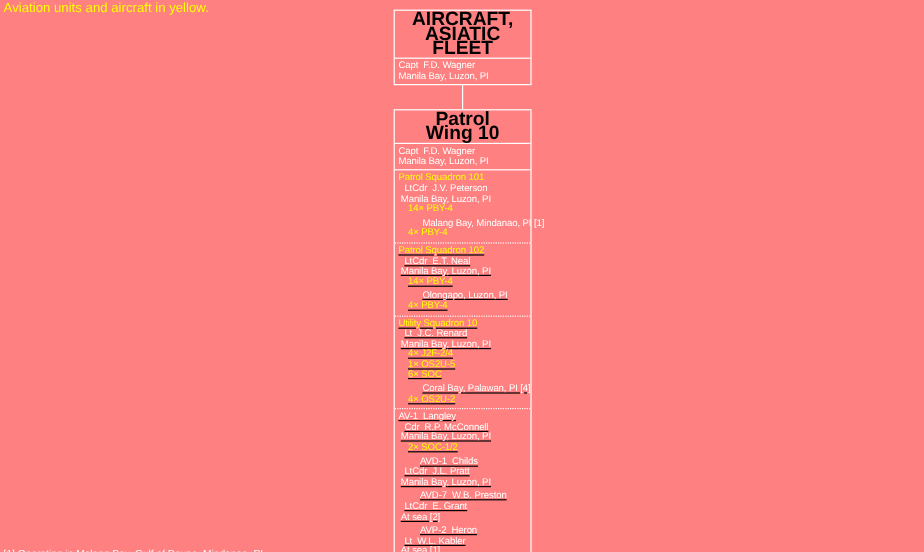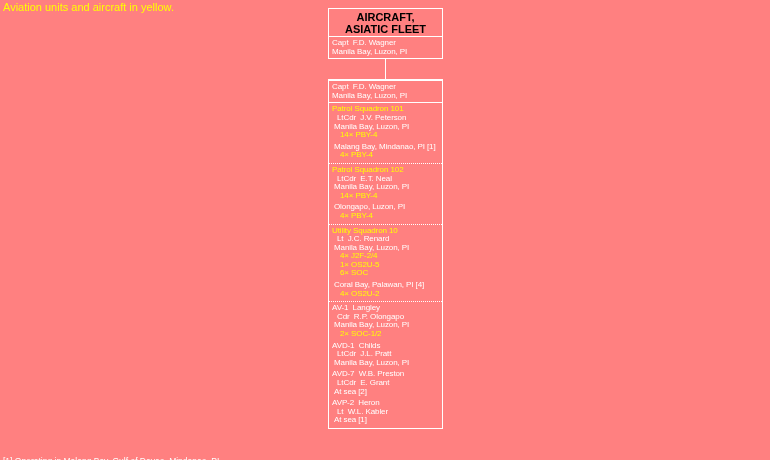--- a/index.html
+++ b/index.html
@@ -24,53 +24,54 @@
   .column{
     position:absolute;left:328px;top:8px;width:115px;
   }
   .box{
     border:1px solid var(--border);
     width:100%;
   }
   .box-title{
     color:var(--title);
     font-weight:bold;
-    font-size:11px;line-height:12px;
+    font-size:16px;line-height:12px;
     text-align:center;
     padding:2px 1px 1px;
   }
   .officer{
     border-top:1px solid var(--border);
     padding:2px 0;
   }
   .connector{
     width:1px;height:20px;background:var(--border);margin:0 auto;
   }
   .sections{
     border-top:1px solid var(--border);
   }
   .section{
     padding:2px 0 3px;
   }
   .section + .section{
     border-top:1px dotted var(--border);
+    text-decoration:underline;
   }
   .line{
     white-space:pre;
     font-size:8px;
     line-height:8.6px;
     letter-spacing:-0.1px;
   }
   .white{color:var(--static);}
   .yellow{color:var(--unit);}
   .ind0{padding-left:3px;}
   .ind1{padding-left:5px;}
   .ind2{padding-left:8px;}
   .ind3{padding-left:11px;}
-  .gap{margin-top:3px;}
+  .gap{margin-top:3px;margin-left:18px;}
   .footnotes{
     position:absolute;left:3px;top:436px;
     color:var(--static);font-size:8.5px;line-height:10px;white-space:pre;
   }
 </style>
 </head>
 <body>
 
 <div class="note">Aviation units and aircraft in yellow.</div>
 
@@ -83,20 +84,24 @@
     </div>
     <div class="officer">
       <div class="line white ind0">Capt  F.D. Wagner</div>
       <div class="line white ind0">Manila Bay, Luzon, PI</div>
     </div>
   </div>
 
   <div class="connector"></div>
 
   <div class="box">
+    <div class="box-title">
+      <div>Patrol</div>
+      <div>Wing 10</div>
+    </div>
     <div class="officer">
       <div class="line white ind0">Capt  F.D. Wagner</div>
       <div class="line white ind0">Manila Bay, Luzon, PI</div>
     </div>
     <div class="sections">
         <div class="section">
           <div class="line yellow ind0">Patrol Squadron 101</div>
           <div class="line white ind2">LtCdr  J.V. Peterson</div>
           <div class="line white ind1">Manila Bay, Luzon, PI</div>
           <div class="line yellow ind3">14× PBY-4</div>
@@ -116,21 +121,21 @@
           <div class="line white ind2">Lt  J.C. Renard</div>
           <div class="line white ind1">Manila Bay, Luzon, PI</div>
           <div class="line yellow ind3">4× J2F-2/4</div>
           <div class="line yellow ind3">1× OS2U-5</div>
           <div class="line yellow ind3">6× SOC</div>
           <div class="line white ind1 gap">Coral Bay, Palawan, PI [4]</div>
           <div class="line yellow ind3">4× OS2U-2</div>
         </div>
         <div class="section">
           <div class="line white ind0">AV-1  Langley</div>
-          <div class="line white ind2">Cdr  R.P. Olongapo</div>
+          <div class="line white ind2">Cdr  R.P. McConnell</div>
           <div class="line white ind1">Manila Bay, Luzon, PI</div>
           <div class="line yellow ind3">2× SOC-1/2</div>
           <div class="line white ind0 gap">AVD-1  Childs</div>
           <div class="line white ind2">LtCdr  J.L. Pratt</div>
           <div class="line white ind1">Manila Bay, Luzon, PI</div>
           <div class="line white ind0 gap">AVD-7  W.B. Preston</div>
           <div class="line white ind2">LtCdr  E. Grant</div>
           <div class="line white ind1">At sea [2]</div>
           <div class="line white ind0 gap">AVP-2  Heron</div>
           <div class="line white ind2">Lt  W.L. Kabler</div>

